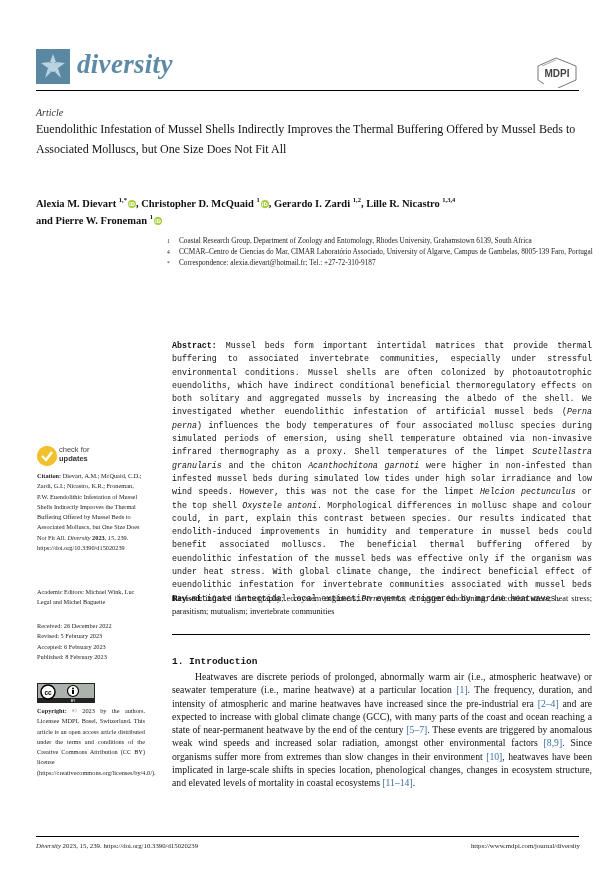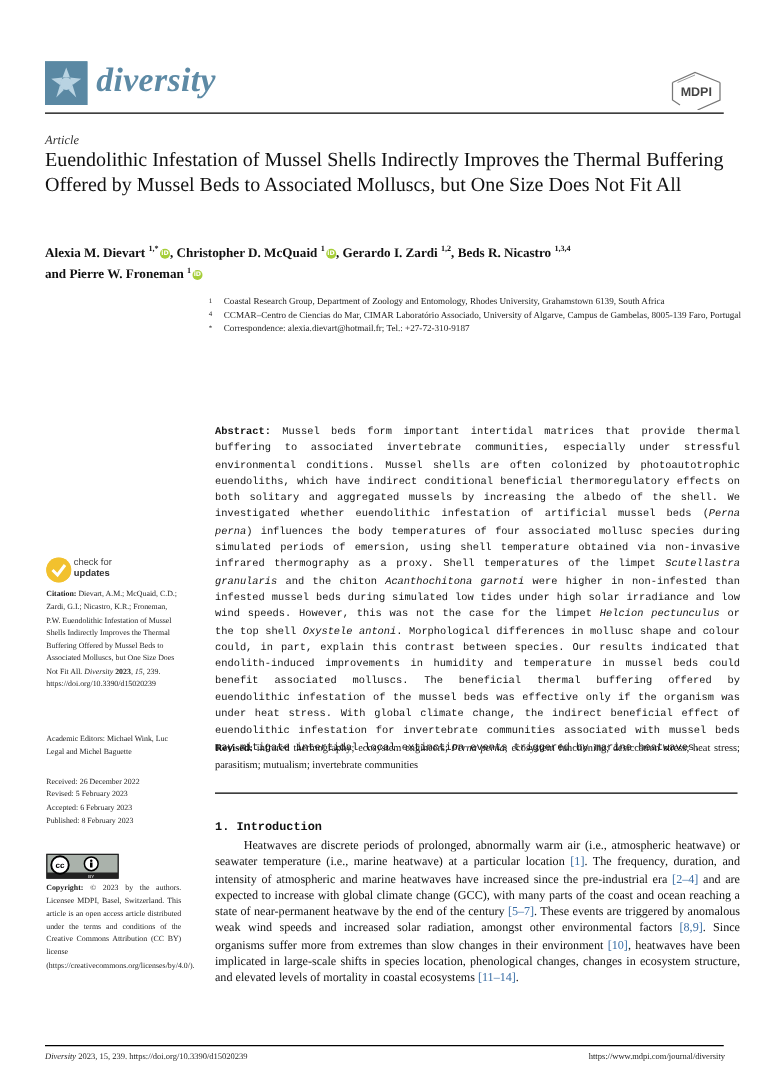--- a/index.html
+++ b/index.html
@@ -8,21 +8,21 @@
 
   
   #logo-box { left:36px; top:49px; width:34px; height:35px; background:#5a88a3; }
   #logo-box svg { width:34px; height:35px; display:block; }
   #journal-name { left:77px; top:49px; font-family:"Liberation Serif", serif; font-style:italic; font-weight:bold; font-size:27px; color:#5d8aa5; letter-spacing:0.3px; }
   #mdpi-logo { left:534px; top:56px; width:46px; height:32px; }
   #header-rule { left:36px; top:90px; width:543px; height:1px; background:#000; }
 
   
   #article-type { left:36px; top:107px; font-family:"Liberation Serif", serif; font-style:italic; font-size:10px; color:#333; }
-  #paper-title { left:36px; top:119px; width:560px; font-family:"Liberation Serif", serif; font-size:16px; line-height:20px; color:#111; }
+  #paper-title { left:36px; top:119px; width:560px; font-family:"Liberation Serif", serif; font-size:12px; line-height:20px; color:#111; }
   #authors { left:36px; top:193px; width:560px; font-family:"Liberation Serif", serif; font-weight:bold; font-size:10.5px; line-height:13px; color:#111; }
   #authors sup { font-size:6.5px; font-weight:bold; }
   .orcid { display:inline-block; width:8px; height:8px; border-radius:50%; background:#a6ce39; color:#fff; font-size:5px; line-height:8px; text-align:center; vertical-align:middle; margin-left:1px; font-family:"DejaVu Sans", sans-serif; }
 
   
   #affiliations { left:167px; top:236px; width:440px; font-family:"Liberation Serif", serif; font-size:7.3px; line-height:10.6px; color:#222; }
   .aff-row { display:flex; margin-bottom:0.6px; }
   .aff-mark { width:12px; flex:none; font-size:5.5px; vertical-align:super; }
   .aff-text { flex:1; }
 
@@ -76,21 +76,21 @@
     <polyline points="4,10 22,2 42,10" fill="none" stroke="#777" stroke-width="1"></polyline>
     <polyline points="42,10 42,24 24,32" fill="none" stroke="#777" stroke-width="1"></polyline>
     <polyline points="8,10 22,4" fill="none" stroke="#999" stroke-width="0.8"></polyline>
     <text x="23" y="21" font-family="Liberation Sans, sans-serif" font-weight="bold" font-size="10" text-anchor="middle" fill="#444">MDPI</text>
   </svg>
 </div>
 <div id="header-rule" class="abs"></div>
 
 <div id="article-type" class="abs">Article</div>
 <div id="paper-title" class="abs">Euendolithic Infestation of Mussel Shells Indirectly Improves the Thermal Buffering Offered by Mussel Beds to Associated Molluscs, but One Size Does Not Fit All</div>
-<div id="authors" class="abs"><span>Alexia M. Dievart </span><sup>1,*</sup><span class="orcid">iD</span>, <span>Christopher D. McQuaid </span><sup>1</sup><span class="orcid">iD</span>, <span>Gerardo I. Zardi </span><sup>1,2</sup>, <span>Beds R. Nicastro </span><sup>1,3,4</sup><br><span>and </span><span>Pierre W. Froneman </span><sup>1</sup><span class="orcid">iD</span></div>
+<div id="authors" class="abs"><span>Alexia M. Dievart </span><sup>1,*</sup><span class="orcid">iD</span>, <span>Christopher D. McQuaid </span><sup>1</sup><span class="orcid">iD</span>, <span>Gerardo I. Zardi </span><sup>1,2</sup>, <span>Lille R. Nicastro </span><sup>1,3,4</sup><br><span>and </span><span>Pierre W. Froneman </span><sup>1</sup><span class="orcid">iD</span></div>
 
 <div id="affiliations" class="abs">
     <div class="aff-row">
       <span class="aff-mark">1</span>
       <span class="aff-text">Coastal Research Group, Department of Zoology and Entomology, Rhodes University, Grahamstown 6139, South Africa</span>
     </div>
     <div class="aff-row">
       <span class="aff-mark">4</span>
       <span class="aff-text">CCMAR–Centro de Ciencias do Mar, CIMAR Laboratório Associado, University of Algarve, Campus de Gambelas, 8005-139 Faro, Portugal</span>
     </div>

